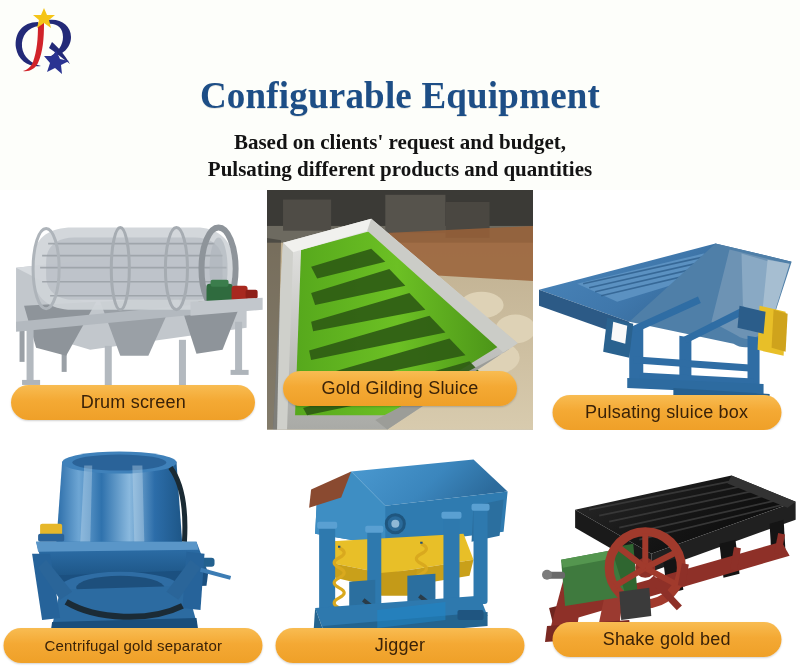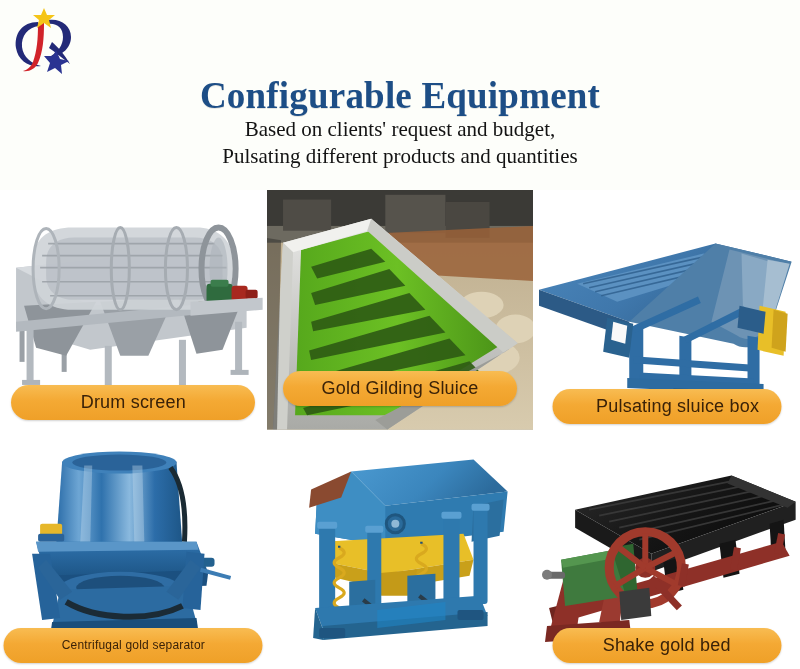--- a/index.html
+++ b/index.html
@@ -37,22 +37,23 @@
     font-family: "Liberation Serif", "DejaVu Serif", serif;
     font-weight: bold;
     font-size: 37px;
     color: #1d4e86;
     letter-spacing: 0.2px;
     line-height: 1.05;
     text-shadow: 0 1px 0 rgba(0,0,0,0.10);
     margin-top: 31px;
   }
   #subtitle {
+    margin-top: 13px;
     font-family: "Liberation Serif", "DejaVu Serif", serif;
-    font-weight: normal;
+    font-weight: bold;
     font-size: 21px;
     color: #131313;
     line-height: 1.30;
   }
   #subtitle .sub-line { display: block; white-space: nowrap; }
 
   
   #grid {
     position: absolute;
     left: 0;
@@ -93,24 +94,24 @@
     font-family: "Liberation Sans", sans-serif;
     font-size: 18px;
     white-space: nowrap;
     text-align: center;
     box-shadow: 0 1px 2px rgba(0,0,0,0.18);
     z-index: 8;
     letter-spacing: 0.2px;
   }
   .cell:nth-child(1) .label-pill { bottom: 10px; min-width: 200px; }
   .cell:nth-child(2) .label-pill { bottom: 24px; min-width: 190px; }
-  .cell:nth-child(3) .label-pill { bottom: 6px; min-width: 185px; text-align: right; }
-  .cell:nth-child(4) .label-pill { bottom: 6px;  min-width: 215px; font-size: 12px;}
+  .cell:nth-child(3) .label-pill { bottom: 0; min-width: 185px; }
+  .cell:nth-child(4) .label-pill { bottom: 6px;  min-width: 215px; font-size: 15px;}
   .cell:nth-child(5) .label-pill { bottom: 6px;  min-width: 205px; }
-  .cell:nth-child(6) .label-pill { bottom: 6px;  min-width: 185px; }
+  .cell:nth-child(6) .label-pill { bottom: 12px;  min-width: 185px; }
 
   svg { display: block; }
 </style>
 </head>
 <body>
 
 <div id="logo">
   <svg viewBox="0 0 74 74" width="74" height="74">
 
     <path d="M30 16 C14 16 6 28 8 42 C10 55 22 62 33 60 C24 58 15 51 14 41 C13 30 20 21 31 20 Z" fill="#232a78"></path>
@@ -462,20 +463,21 @@
         <path d="M48 158 L56 180 L56 190 L46 188 Z" fill="#24648f"></path>
 
         <g fill="#1f5580">
           <rect x="52" y="178" width="26" height="10" rx="2"></rect>
           <rect x="190" y="160" width="26" height="10" rx="2"></rect>
         </g>
 
         <path d="M110 160 L178 152 L178 170 L110 178 Z" fill="#1f86c8" opacity="0.55"></path>
       </svg>
     </div>
+    <div class="label-pill">Jigger</div>
   </div>
 
   <div class="cell">
     <div class="thumb">
       <svg viewBox="0 0 266 200" width="100%" height="100%" preserveAspectRatio="xMidYMid meet">
         <rect width="266" height="200" fill="#ffffff"></rect>
         <defs>
           <linearGradient id="sbDeck" x1="0" y1="0" x2="1" y2="0.5">
             <stop offset="0%" stop-color="#2b2b2b"></stop>
             <stop offset="55%" stop-color="#161616"></stop>

